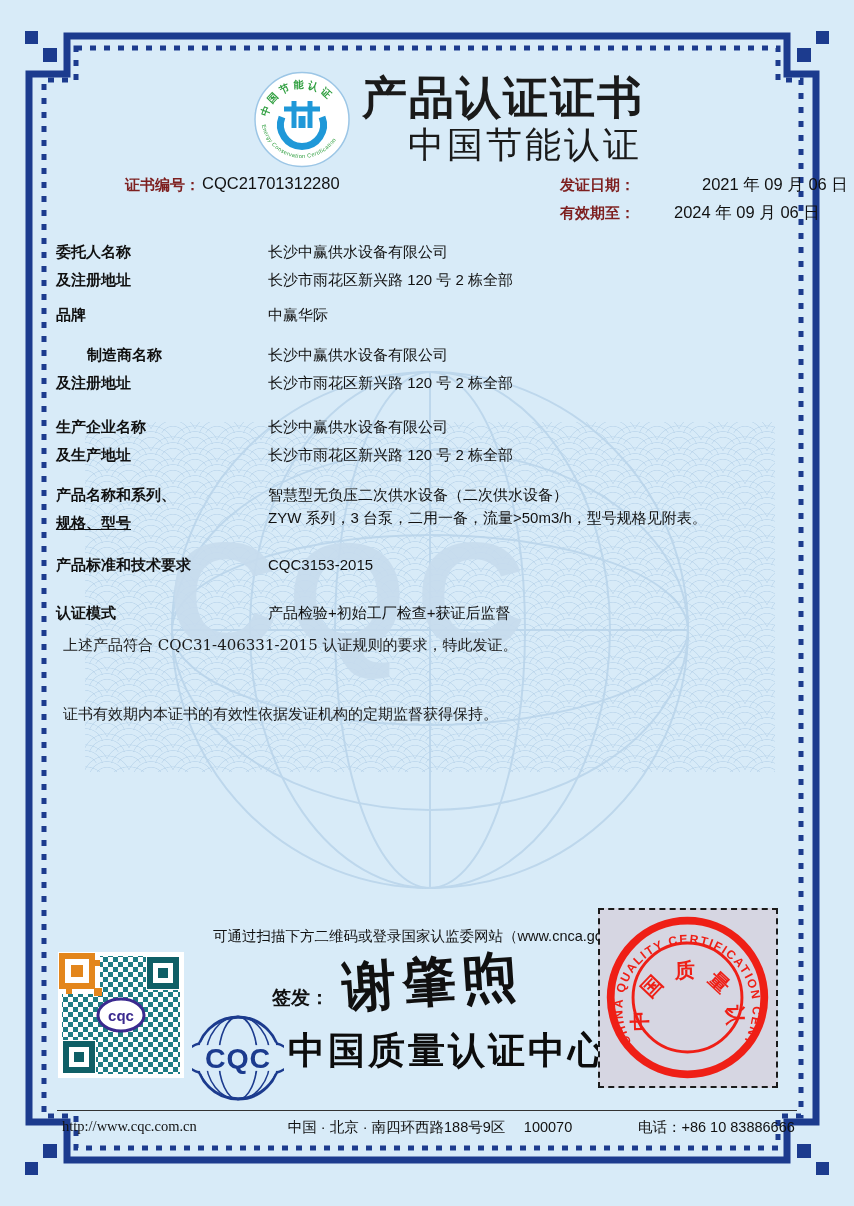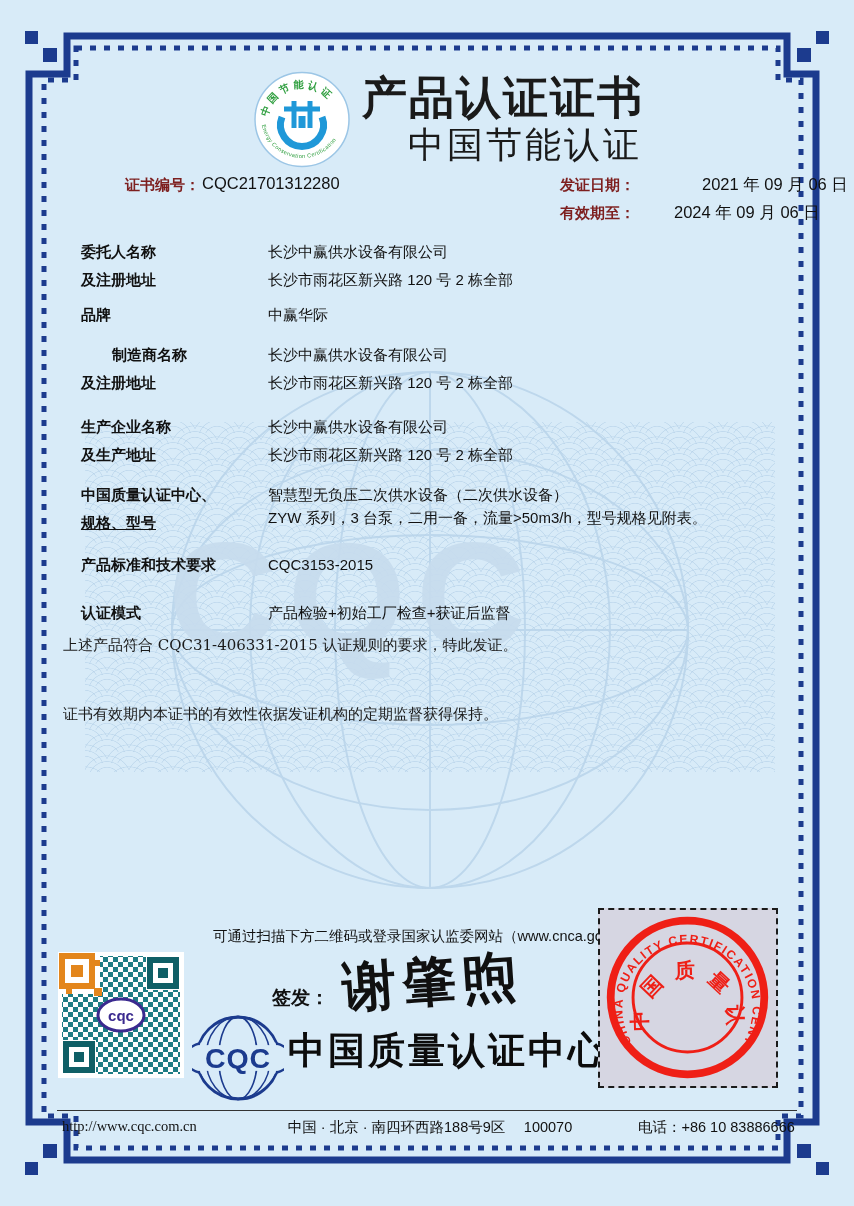--- a/index.html
+++ b/index.html
@@ -34,21 +34,21 @@
     font-size:45px;font-weight:bold;letter-spacing:2px;white-space:nowrap;}
   .subtitle{left:408px;top:121px;z-index:4;
     font-size:36px;letter-spacing:3px;white-space:nowrap;}
 
   
   .kai{font-family:"DejaVu Serif", serif;font-weight:bold;color:#7d1f1f;}
   .meta-label{font-size:15px;z-index:4;white-space:nowrap;}
   .meta-value{font-size:16.5px;z-index:4;white-space:nowrap;color:#111;margin-left:38px;}
 
   
-  .flabel{left:81px;font-size:15px;font-weight:bold;z-index:4;white-space:nowrap;color:#111;}
+  .flabel{left:56px;font-size:15px;font-weight:bold;z-index:4;white-space:nowrap;color:#111;}
   .fvalue{left:240px;font-size:15px;z-index:4;white-space:nowrap;color:#111;margin-left:28px;}
 
   .statement{left:63px;font-size:15px;z-index:4;white-space:nowrap;
     font-family:"DejaVu Serif", serif;color:#1a1a1a;}
 
   
   .verify{left:213px;top:927px;font-size:14.5px;z-index:4;white-space:nowrap;color:#111;}
   .qr{left:58px;top:952px;z-index:4;}
   .sign-label{left:272px;top:985px;font-size:19px;z-index:5;
     font-family:"DejaVu Serif", serif;font-weight:bold;color:#111;white-space:nowrap;}
@@ -148,21 +148,21 @@
 <div class="abs flabel" style="top:346px;margin-left:31px;">制造商名称</div>
 <div class="abs flabel" style="top:374px;">及注册地址</div>
 <div class="abs fvalue" style="top:346px;">长沙中赢供水设备有限公司</div>
 <div class="abs fvalue" style="top:374px;">长沙市雨花区新兴路 120 号 2 栋全部</div>
 
 <div class="abs flabel" style="top:418px;">生产企业名称</div>
 <div class="abs flabel" style="top:446px;">及生产地址</div>
 <div class="abs fvalue" style="top:418px;">长沙中赢供水设备有限公司</div>
 <div class="abs fvalue" style="top:446px;">长沙市雨花区新兴路 120 号 2 栋全部</div>
 
-<div class="abs flabel" style="top:486px;">中国质量认证中心、</div>
+<div class="abs flabel" style="top:486px;">产品名称和系列、</div>
 <div class="abs flabel" style="top:514px;text-decoration:underline;">规格、型号</div>
 <div class="abs fvalue" style="top:486px;">智慧型无负压二次供水设备（二次供水设备）</div>
 <div class="abs fvalue" style="top:509px;">ZYW 系列，3 台泵，二用一备，流量&gt;50m3/h，型号规格见附表。</div>
 
 <div class="abs flabel" style="top:556px;">产品标准和技术要求</div>
 <div class="abs fvalue" style="top:556px;">CQC3153-2015</div>
 
 <div class="abs flabel" style="top:604px;">认证模式</div>
 <div class="abs fvalue" style="top:604px;">产品检验+初始工厂检查+获证后监督</div>
 

